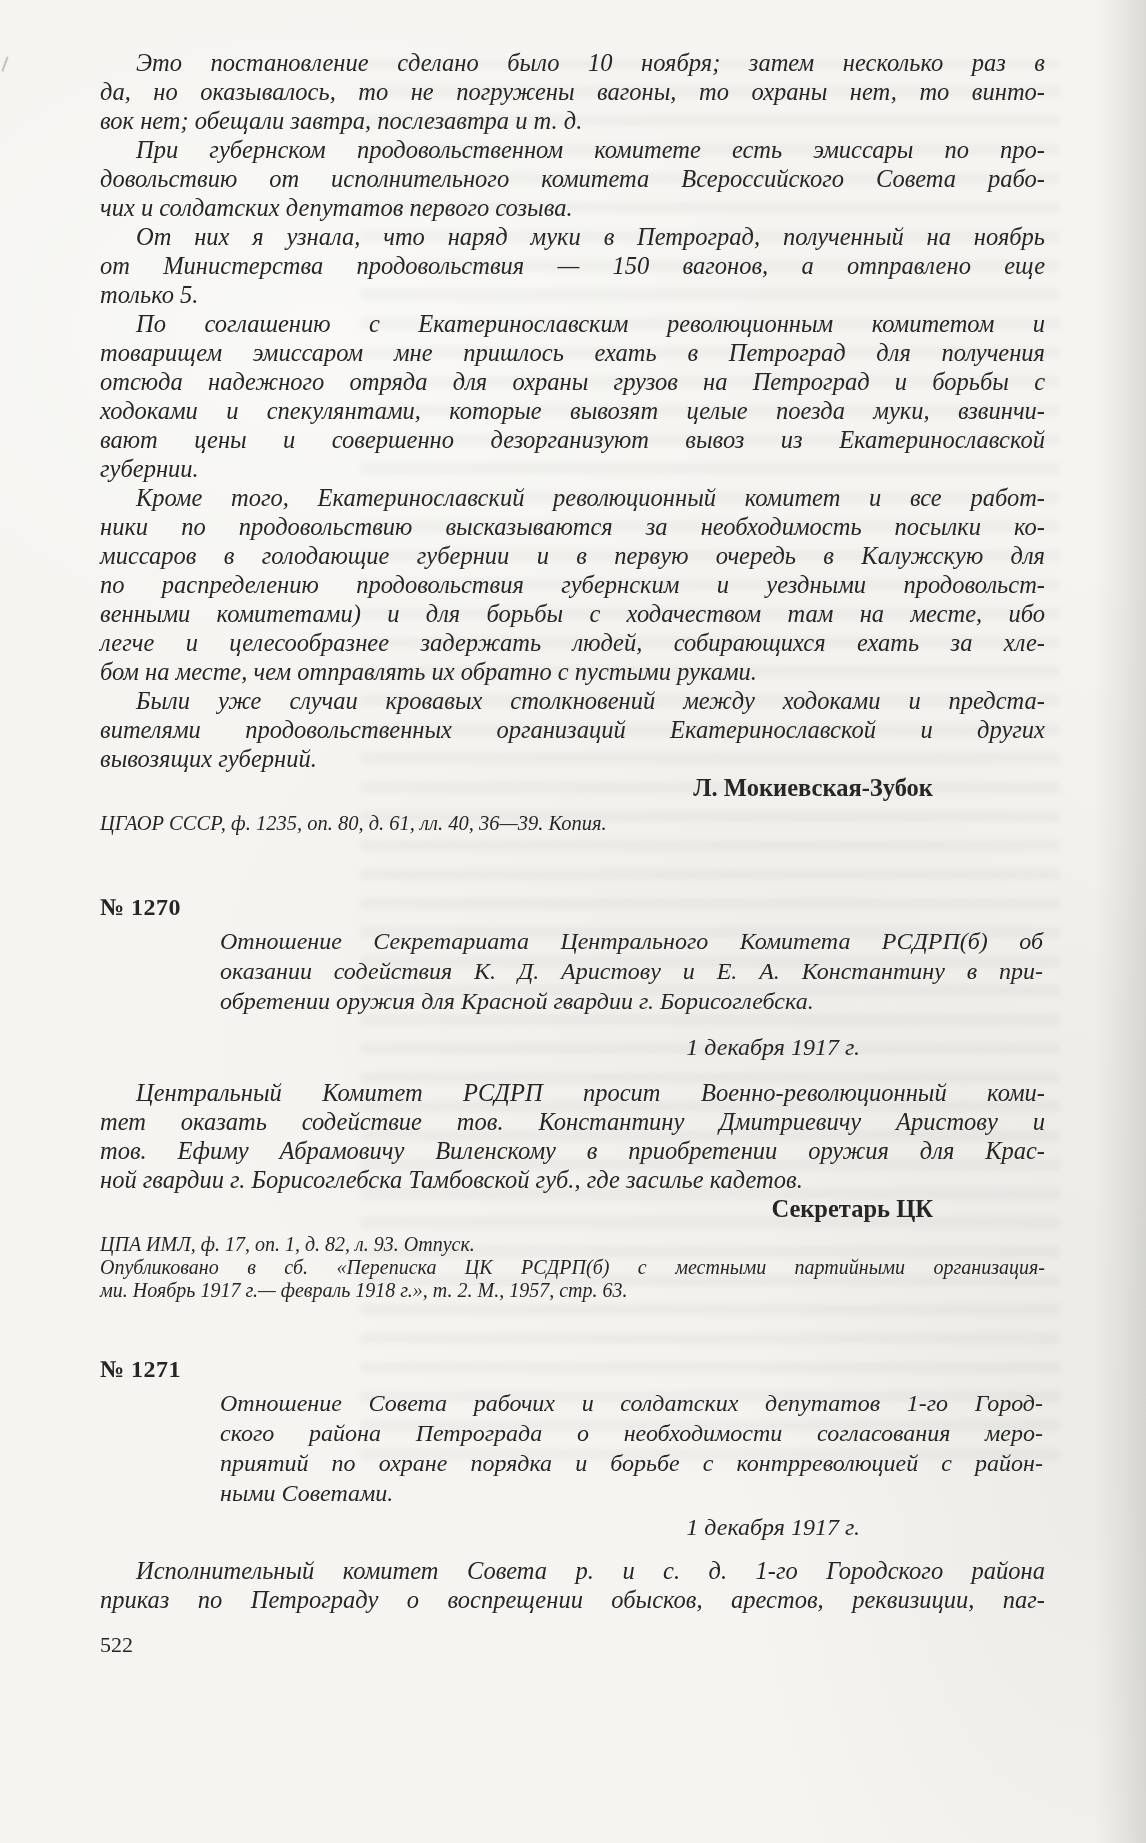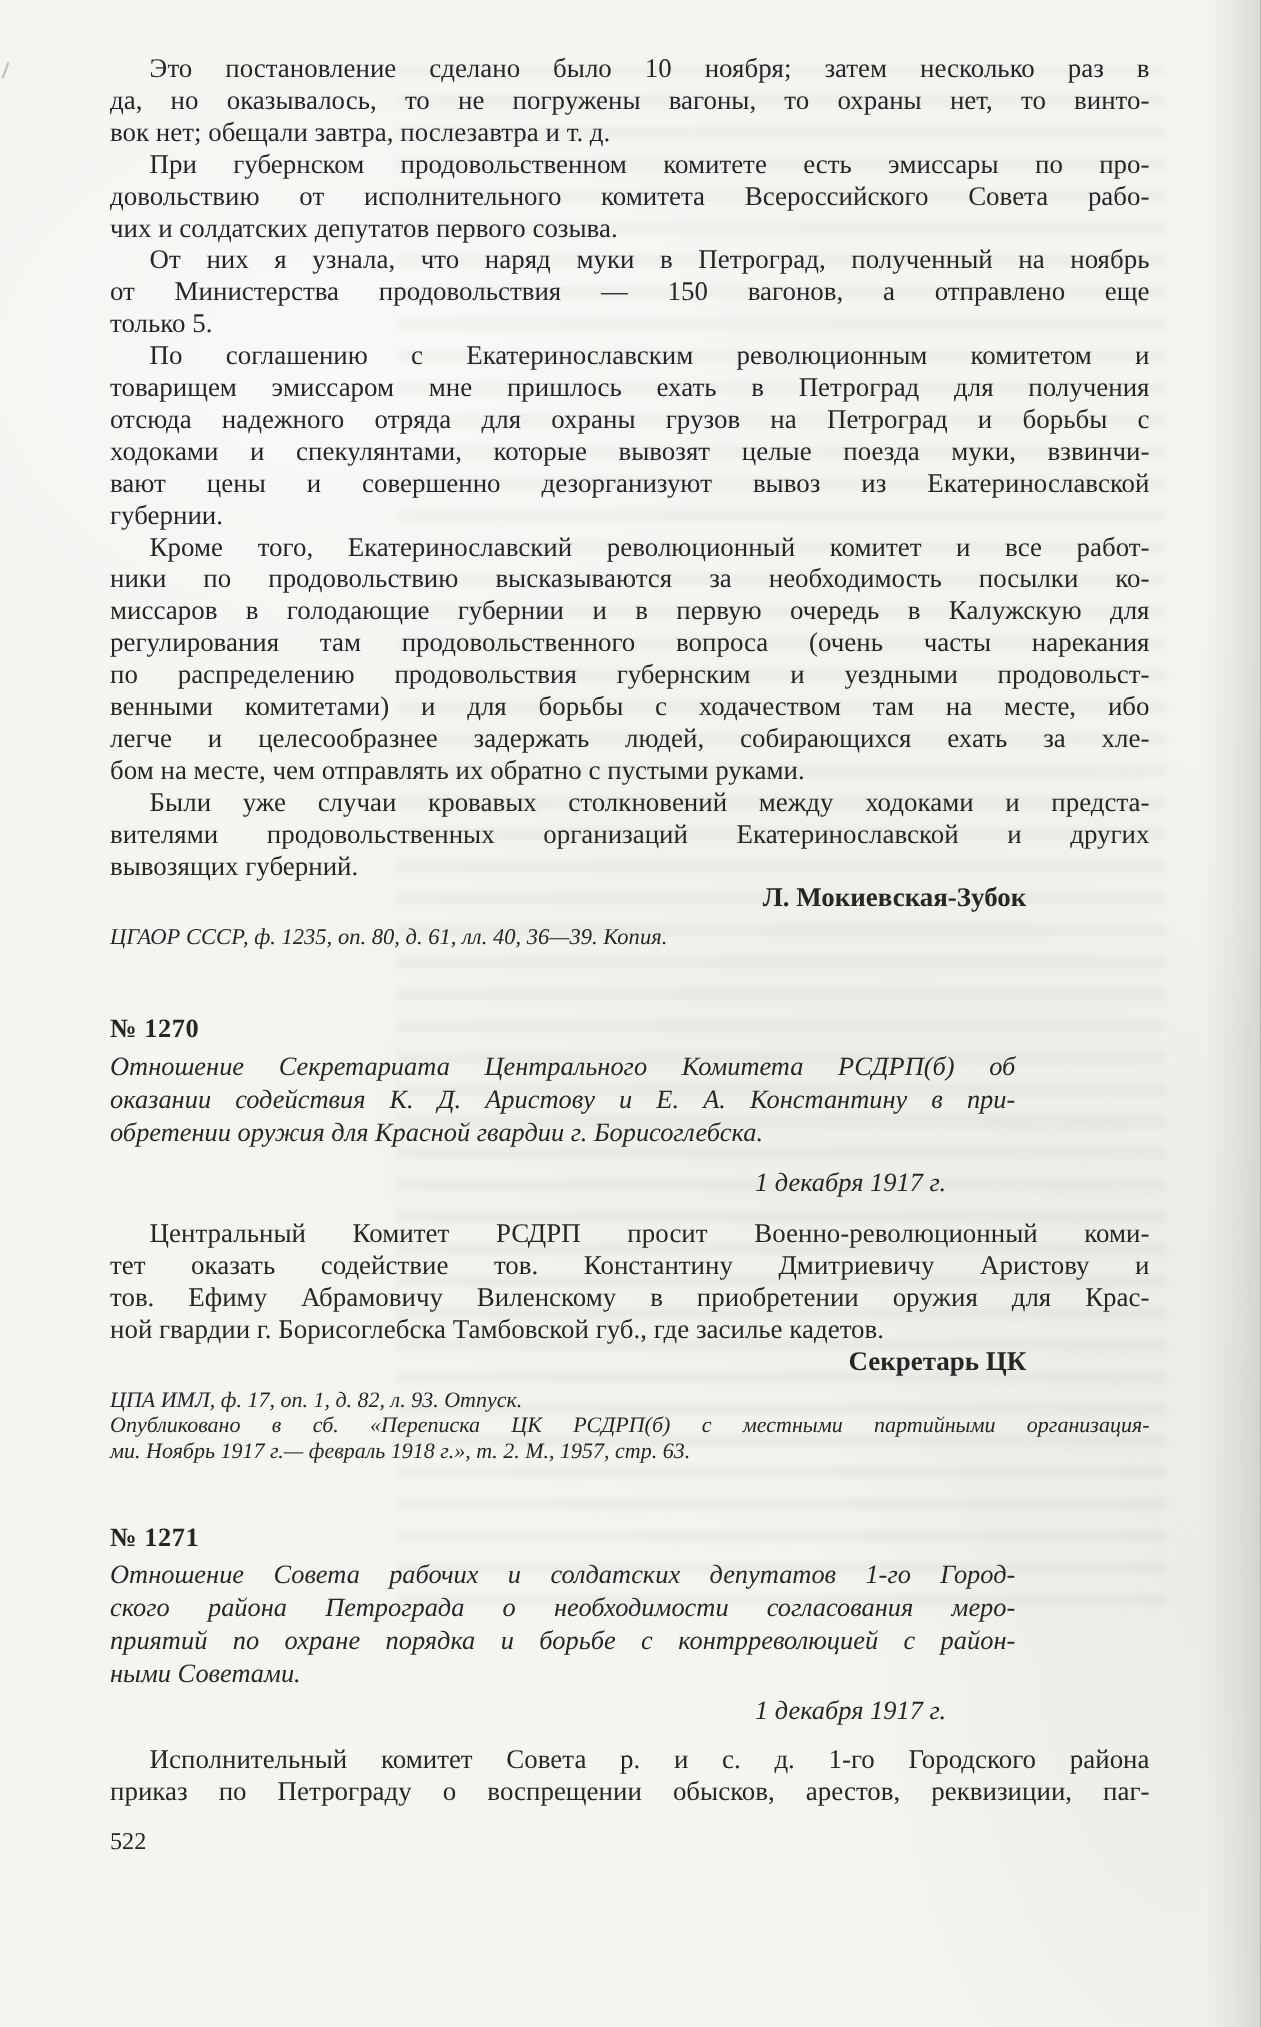--- a/index.html
+++ b/index.html
@@ -29,33 +29,33 @@
   }
   .margin-mark{
     position:absolute;left:4px;top:56px;width:2px;height:16px;
     background:#9a9890;transform:rotate(20deg);opacity:.55;border-radius:1px;
   }
   .content{
     position:absolute;left:100px;top:48px;width:945px;
   }
   
   .para{font-size:24.5px;line-height:29px;}
-  .tl{text-align:justify;text-align-last:justify;white-space:normal;}
+  .tl{text-align:justify;text-align-last:justify;white-space:normal;font-style:italic;}
   .tl.last{text-align:justify;text-align-last:left;}
   .tl.first{text-indent:36px;}
   
   .sig-line{font-size:24.5px;line-height:29px;text-align:right;padding-right:112px;font-weight:bold;}
   .date-line{font-size:24px;line-height:30px;text-align:right;padding-right:185px;font-style:italic;margin-top:16px;}
   
   .src{font-size:20px;line-height:23px;font-style:italic;}
   .src-single{margin-top:8px;font-size:20.5px;line-height:26px;font-style:italic;}
   
   .doc-num{font-size:24px;line-height:30px;font-weight:700;margin-top:56px;letter-spacing:.5px;}
   
-  .doc-title{margin-top:4px;width:823px;font-size:24px;line-height:30px;font-style:italic;}
+  .doc-title{margin-top:4px;margin-left:120px;width:823px;font-size:24px;line-height:30px;font-style:italic;}
   .body-block{margin-top:16px;}
   .src-block{margin-top:10px;}
   .page-num{margin-top:18px;font-size:22px;line-height:26px;}
 </style>
 </head>
 <body>
 
 <div class="page">
   <div class="ghost-bleed"></div>
   <div class="edge-shadow"></div>
@@ -83,21 +83,20 @@
           <div class="tl">товарищем эмиссаром мне пришлось ехать в Петроград для получения</div>
           <div class="tl">отсюда надежного отряда для охраны грузов на Петроград и борьбы с</div>
           <div class="tl">ходоками и спекулянтами, которые вывозят целые поезда муки, взвинчи-</div>
           <div class="tl">вают цены и совершенно дезорганизуют вывоз из Екатеринославской</div>
           <div class="tl last">губернии.</div>
         </div>
         <div class="para">
           <div class="tl first">Кроме того, Екатеринославский революционный комитет и все работ-</div>
           <div class="tl">ники по продовольствию высказываются за необходимость посылки ко-</div>
           <div class="tl">миссаров в голодающие губернии и в первую очередь в Калужскую для</div>
-          <div class="tl">регулирования там продовольственного вопроса (очень часты нарекания</div>
           <div class="tl">по распределению продовольствия губернским и уездными продовольст-</div>
           <div class="tl">венными комитетами) и для борьбы с ходачеством там на месте, ибо</div>
           <div class="tl">легче и целесообразнее задержать людей, собирающихся ехать за хле-</div>
           <div class="tl last">бом на месте, чем отправлять их обратно с пустыми руками.</div>
         </div>
         <div class="para">
           <div class="tl first">Были уже случаи кровавых столкновений между ходоками и предста-</div>
           <div class="tl">вителями продовольственных организаций Екатеринославской и других</div>
           <div class="tl last">вывозящих губерний.</div>
         </div>

